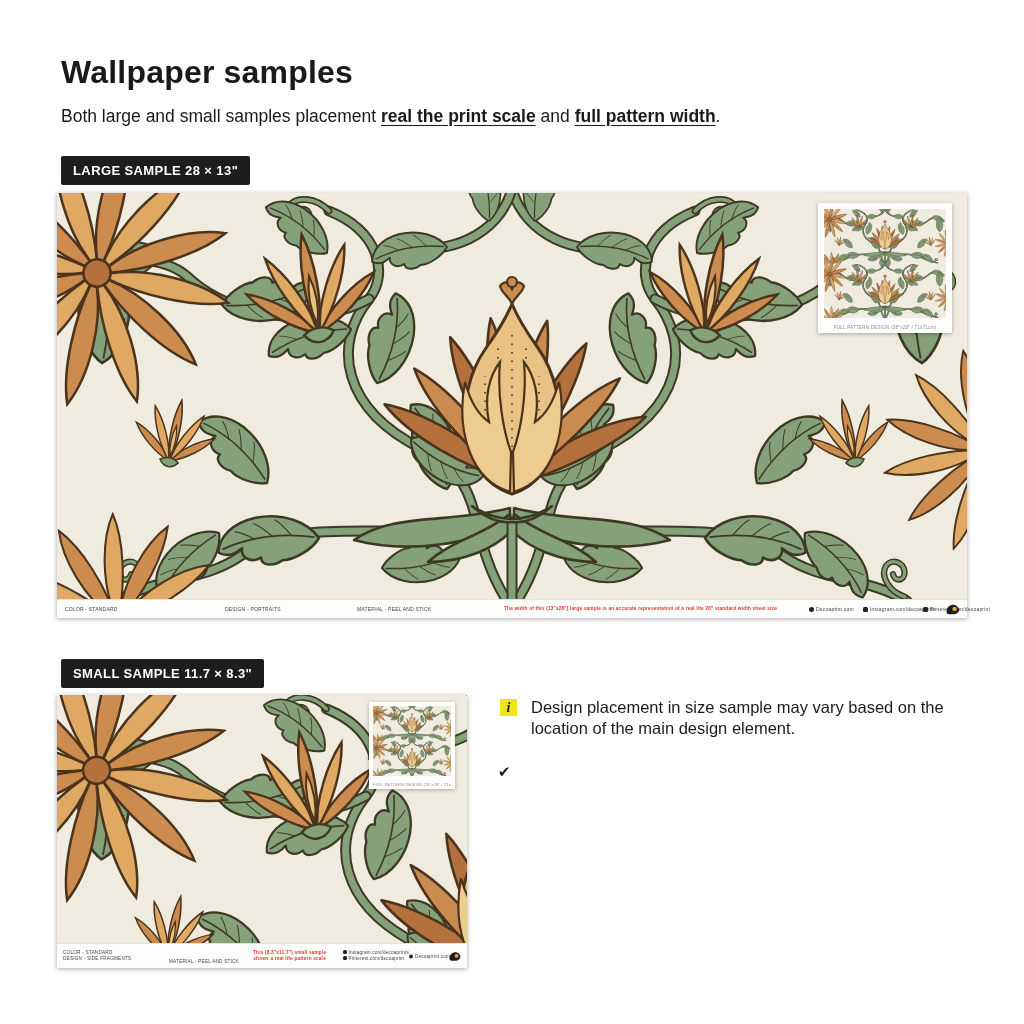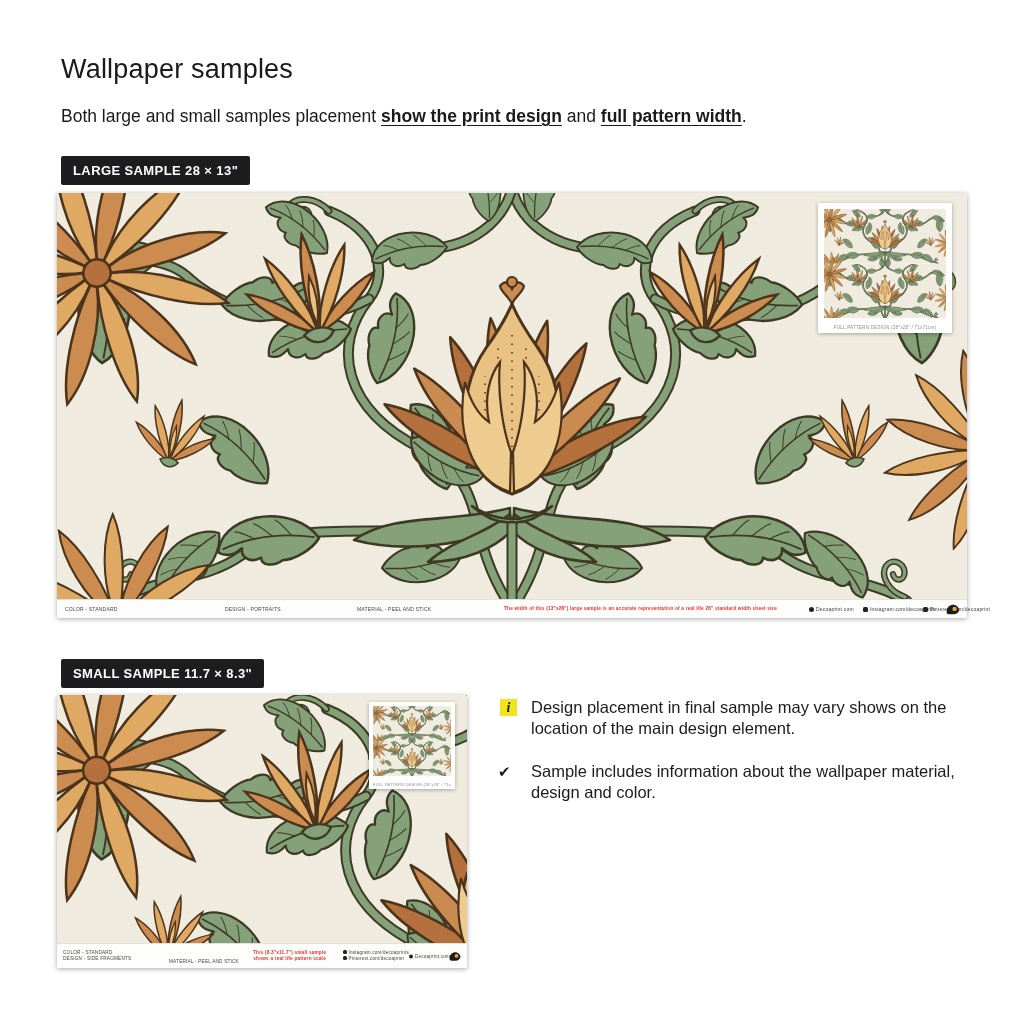--- a/index.html
+++ b/index.html
@@ -1,19 +1,19 @@
 <!DOCTYPE html>
 <html><head>
 <meta charset="utf-8">
 <style>
   html,body{margin:0;padding:0;background:#fff;}
   .canvas{position:relative;width:1024px;height:1024px;background:#ffffff;
           font-family:"Liberation Sans",sans-serif;color:#1a1a1a;overflow:hidden;}
 
-  .page-title{position:absolute;left:61px;top:54px;font-size:27px;font-weight:400;letter-spacing:.2px;}
+  .page-title{position:absolute;left:61px;top:54px;font-size:32px;font-weight:700;letter-spacing:.2px;}
   .page-sub{position:absolute;left:61px;top:106px;font-size:17.5px;}
   .page-sub .em{font-weight:700;text-decoration:underline;text-underline-offset:3px;}
 
   .tag{position:absolute;background:#1d1d1f;color:#fff;font-weight:700;
        font-size:13px;letter-spacing:.4px;padding:7px 12px;border-radius:2px;}
   .tag-large{left:61px;top:156px;}
   .tag-small{left:61px;top:659px;}
 
   .sample{position:absolute;background:#f0ebdf;box-shadow:0 1px 5px rgba(0,0,0,.35);}
   .sample-large{left:57px;top:193px;width:910px;height:425px;}
@@ -182,21 +182,21 @@
       <use href="#bigflower" transform="translate(928,258) rotate(170) scale(0.8)"></use>
       <use href="#lotus" transform="translate(455,295)"></use>
     </g>
   </defs>
 </svg>
 
 <div class="canvas">
 
   <div class="page-title">Wallpaper samples</div>
 
-  <div class="page-sub"><span>Both large and small samples placement </span><span class="em">show the print design</span><span> and </span><span class="em">full pattern width</span><span>.</span></div>
+  <div class="page-sub"><span>Both large and small samples placement </span><span class="em">real the print scale</span><span> and </span><span class="em">full pattern width</span><span>.</span></div>
 
   <div class="tag tag-large">LARGE SAMPLE 28 × 13"</div>
 
   <div class="sample sample-large">
     <div class="artwrap">
       <svg width="910" height="407" viewBox="0 0 910 407">
           <use href="#art-scene"></use>
         </svg>
     </div>
     <div class="inset inset-large">
@@ -267,21 +267,20 @@
           <path class="logo-swoosh" d="M1,10 C-1,4 5,0 9,1.5 C14,3.5 14.5,9 9.5,10.5 C5.5,11.5 2,11 1,10 Z"></path>
           <circle class="logo-dot" cx="8.6" cy="5.4" r="2.2"></circle>
         </svg>
       </span>
     </div>
   </div>
 
   <div class="notes">
     <div class="note">
       <span class="icon-info">i</span>
-      <span>Design placement in final sample may vary shows on the location of the main design element.</span>
+      <span>Design placement in size sample may vary based on the location of the main design element.</span>
     </div>
     <div class="note">
       <span class="icon-check">✔</span>
-      <span>Sample includes information about the wallpaper material, design and color.</span>
     </div>
   </div>
 
 </div>
 
 </body></html>

